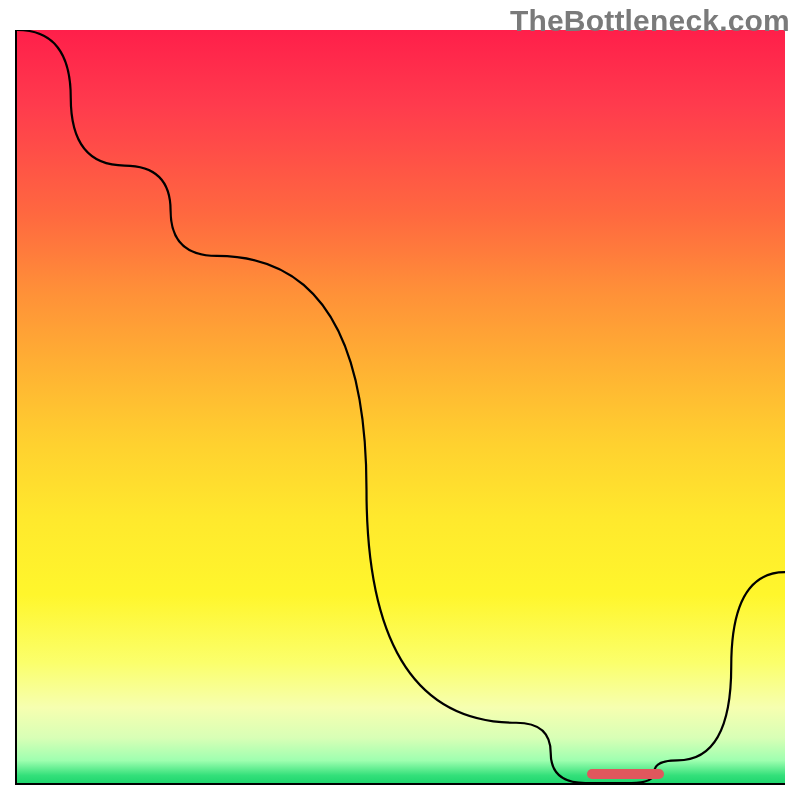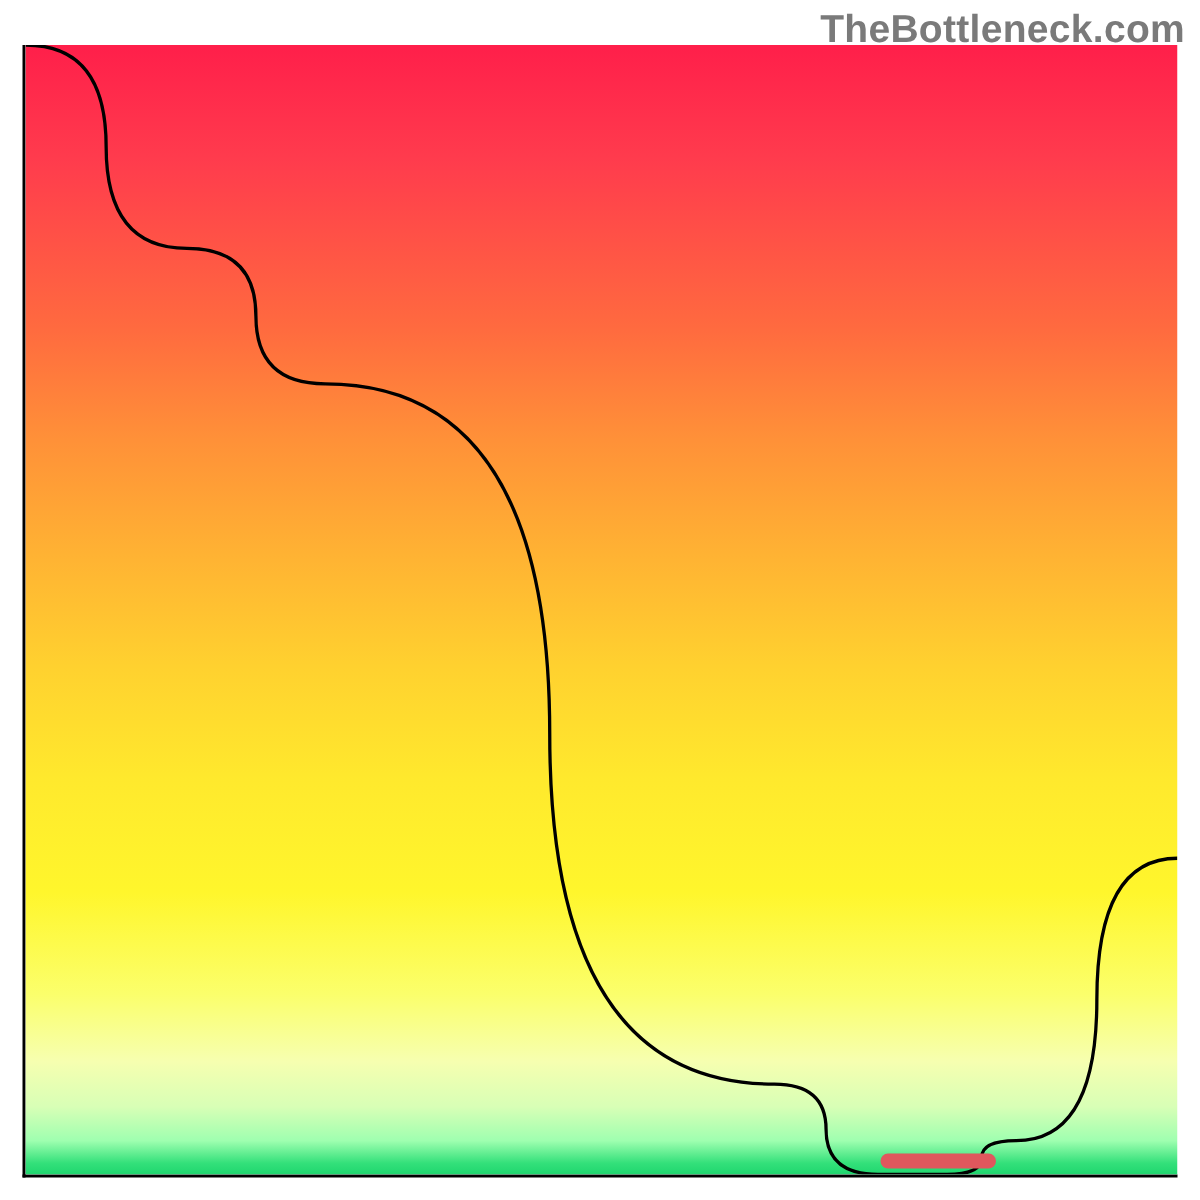--- a/index.html
+++ b/index.html
@@ -12,21 +12,21 @@
   }
   .chart-wrap {
     position: relative;
     width: 800px;
     height: 800px;
   }
   .watermark {
     position: absolute;
     top: 4px;
     right: 10px;
-    font-size: 26px;
+    font-size: 30px;
     font-weight: 600;
     color: #7a7a7a;
     letter-spacing: 0.2px;
     z-index: 5;
   }
   .plot-area {
     position: absolute;
     left: 15px;
     top: 30px;
     width: 770px;

